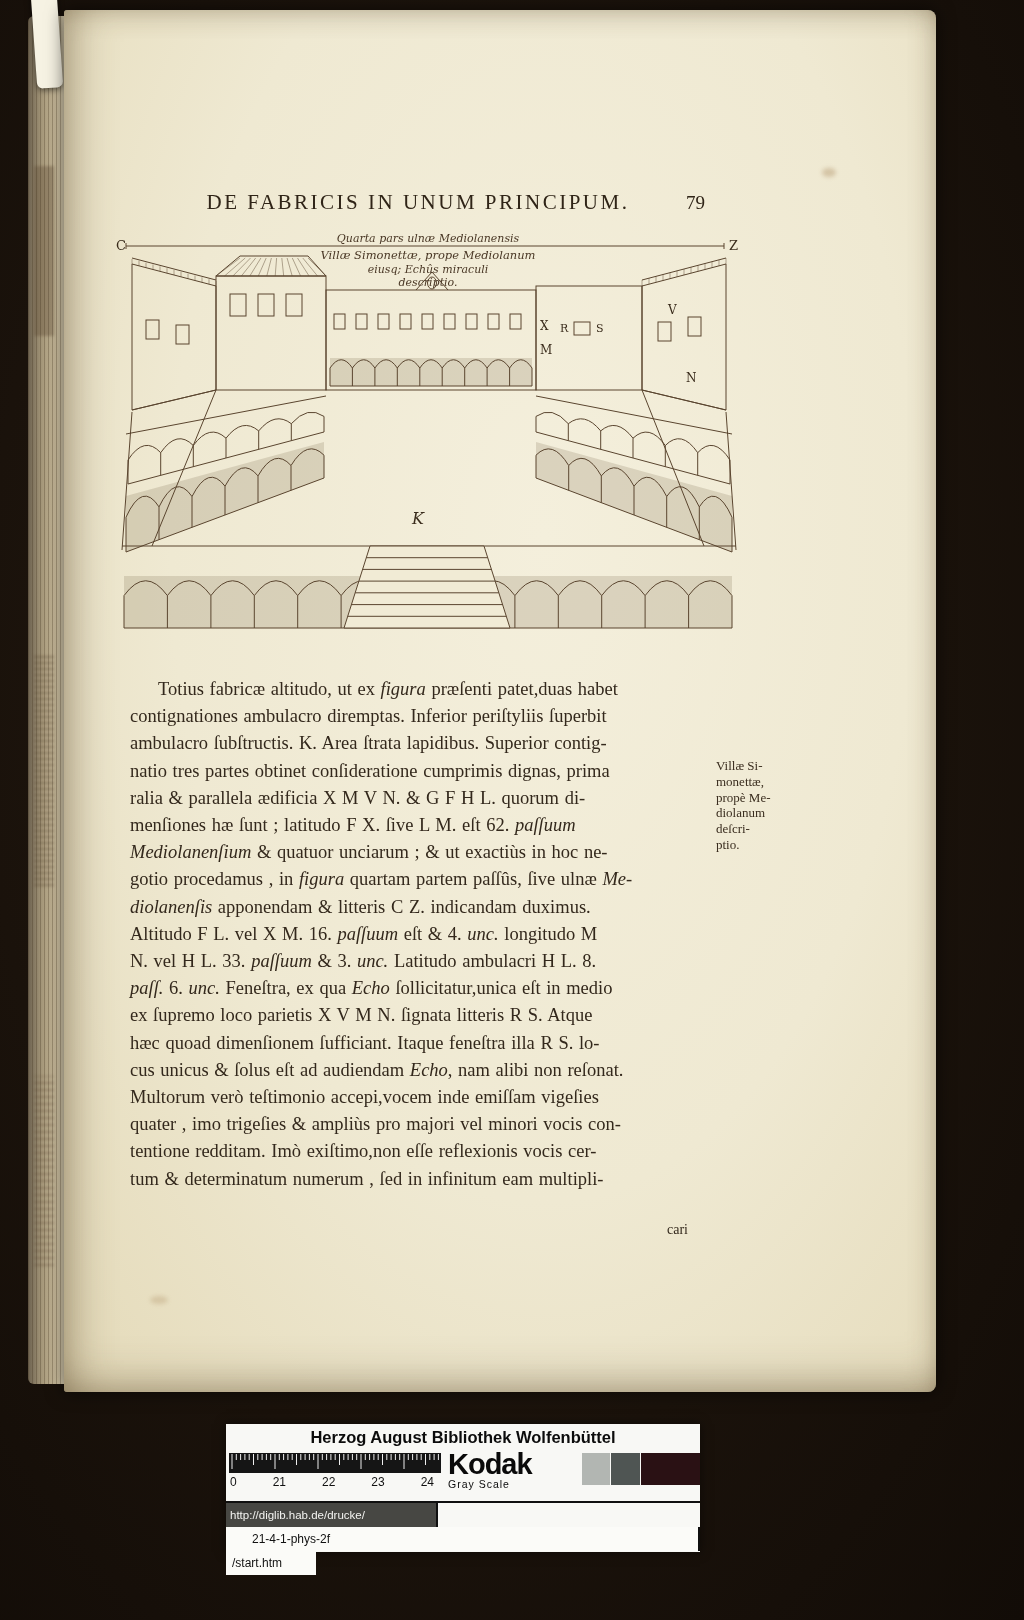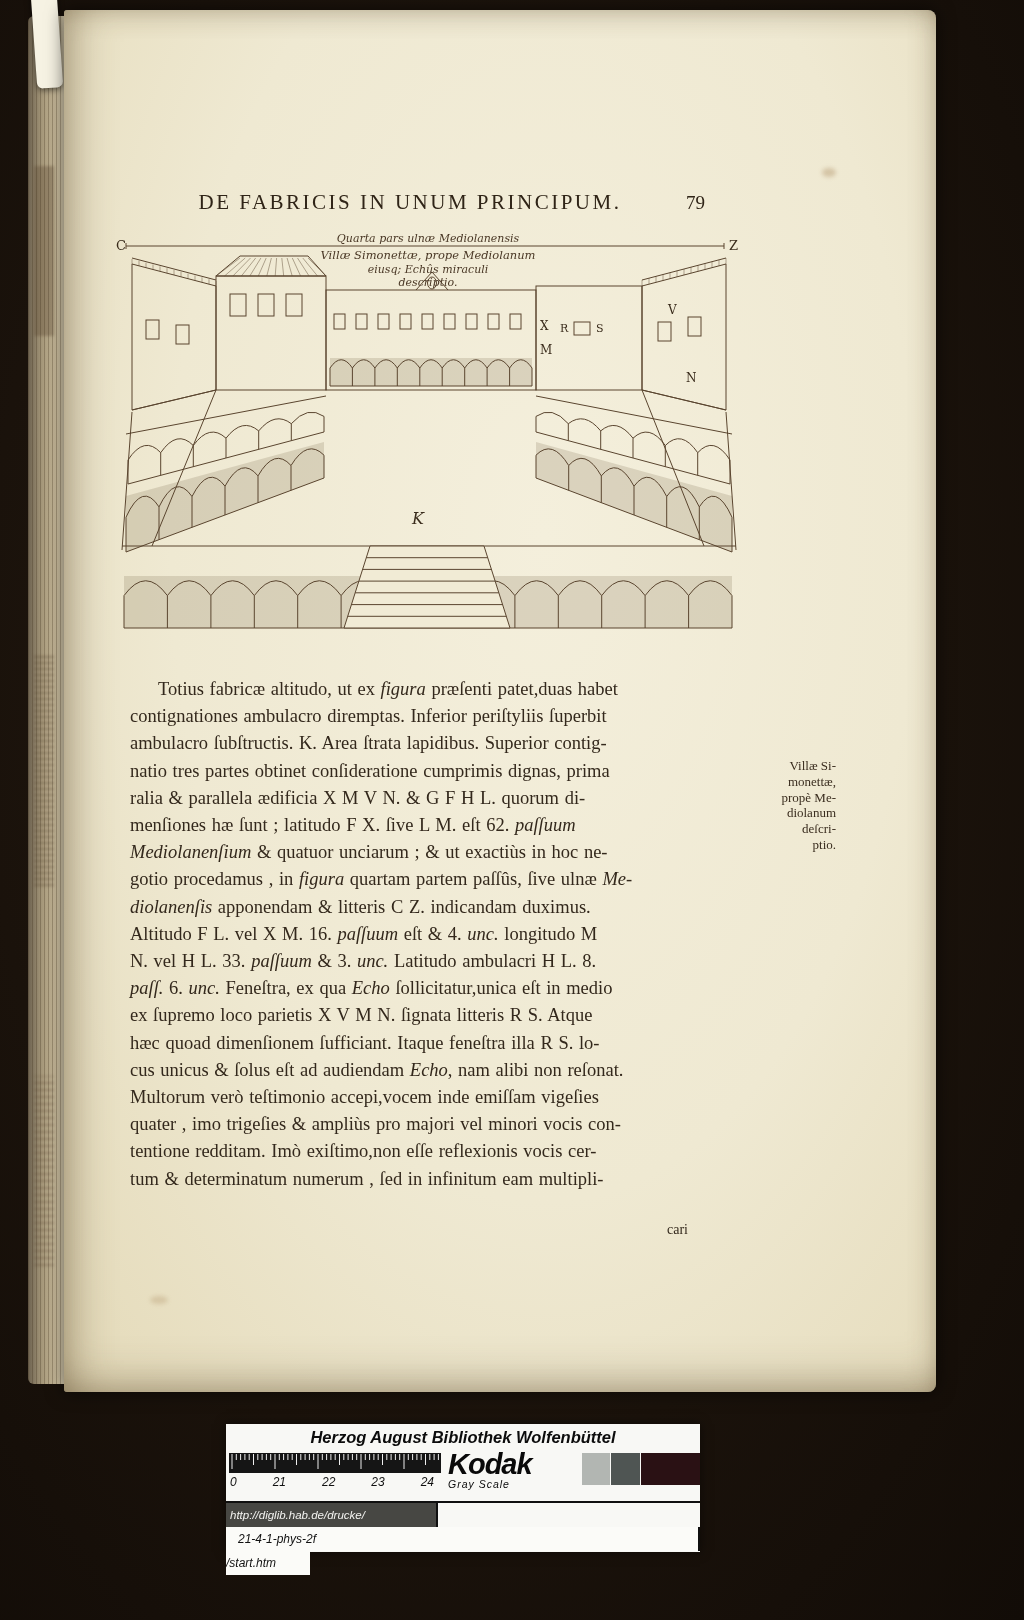--- a/index.html
+++ b/index.html
@@ -23,53 +23,53 @@
     background:radial-gradient(ellipse at 55% 38%, #f4efdc 0%, #efe9d2 55%, #e4dab9 100%);
     border-radius:3px 8px 8px 3px;
     box-shadow: inset 28px 0 45px -22px rgba(90,70,40,.45),
                 inset -16px 0 30px -20px rgba(90,70,40,.35),
                 inset 0 -28px 45px -22px rgba(90,70,40,.40),
                 inset 0 18px 30px -20px rgba(90,70,40,.30),
                 0 0 18px rgba(0,0,0,.6);}
   .stain{position:absolute;border-radius:50%;filter:blur(2px);}
   .stain1{left:758px;top:158px;width:14px;height:9px;background:rgba(150,110,60,.30);}
   .stain2{left:86px;top:1286px;width:18px;height:8px;background:rgba(150,110,60,.22);}
-  .header{position:absolute;left:66px;top:180px;width:560px;text-align:center;
+  .header{position:absolute;left:74px;top:180px;width:560px;text-align:center;
     font-size:21px;letter-spacing:2.5px;color:#2f2417;white-space:nowrap;}
   .page-number{position:absolute;left:622px;top:182px;font-size:19px;color:#2f2417;letter-spacing:0;}
   .engraving{position:absolute;left:48px;top:218px;}
   .body-text{position:absolute;left:66px;top:666px;width:592px;
     font-size:18.5px;line-height:27.2px;color:#33281c;white-space:nowrap;word-spacing:1px;}
   .tl:first-child{text-indent:28px;}
   .it{font-style:italic;}
   .catchword{position:absolute;left:66px;top:1212px;width:592px;text-align:right;padding-right:34px;
     font-size:14px;color:#33281c;box-sizing:border-box;}
   .margin-note{position:absolute;left:652px;top:748px;width:120px;
-    font-size:13px;line-height:15.8px;color:#3a2d1f;text-align:right;}
+    font-size:13px;line-height:15.8px;color:#3a2d1f;}
   
   .kodak-bar{position:absolute;left:226px;top:1424px;width:474px;height:128px;
-    background:#f8f8f5;font-family:"Liberation Sans", sans-serif;box-shadow:0 0 10px rgba(0,0,0,.5);font-style:italic;}
+    background:#f8f8f5;font-family:"Liberation Sans", sans-serif;box-shadow:0 0 10px rgba(0,0,0,.5);}
   .kb-title{text-align:center;font-weight:bold;font-size:16.5px;color:#0c0c0c;padding-top:4px;}
   .kb-mid{position:relative;height:54px;}
   .kb-ruler{position:absolute;left:3px;top:6px;}
   .kb-nums{position:absolute;left:4px;top:28px;width:204px;display:flex;justify-content:space-between;
     font-size:12px;color:#111;}
   .kb-brand{position:absolute;left:222px;top:2px;width:110px;text-align:left;color:#0a0a0a;}
   .kb-kodak{font-weight:bold;font-size:29px;letter-spacing:-1px;line-height:30px;}
   .kb-gray{font-size:10.5px;letter-spacing:1px;margin-top:-1px;}
   .kb-patch{position:absolute;top:6px;height:32px;}
   .p1{left:356px;width:28px;background:#b2b6b2;}
   .p2{left:385px;width:29px;background:#4f5553;}
   .p3{left:415px;width:59px;background:#2a1114;}
   .kb-bottom{display:flex;height:26px;border-top:2px solid #101010;flex-direction:column;}
   .kb-url{width:212px;background:#474743;color:#f3f3f0;font-size:11.5px;line-height:24px;
     padding-left:4px;box-sizing:border-box;border-right:2px solid #101010;}
-  .kb-sig{flex:1;background:#fbfbf8;color:#111;font-size:12px;line-height:24px;padding-left:12px;
+  .kb-sig{flex:1;background:#fbfbf8;color:#111;font-size:12px;line-height:24px;padding-left:26px;
     border-right:2px solid #101010;}
-  .kb-start{width:84px;background:#fbfbf8;color:#111;font-size:12px;line-height:24px;}
+  .kb-start{width:84px;background:#fbfbf8;color:#111;font-size:12px;line-height:24px;padding-left:6px;}
   svg text{font-family:"DejaVu Serif", serif;}
 </style>
 </head>
 <body>
 
 <div class="scene">
 
   <div class="page-edges">
     <div class="edge-smudge s1"></div>
     <div class="edge-smudge s2"></div>

